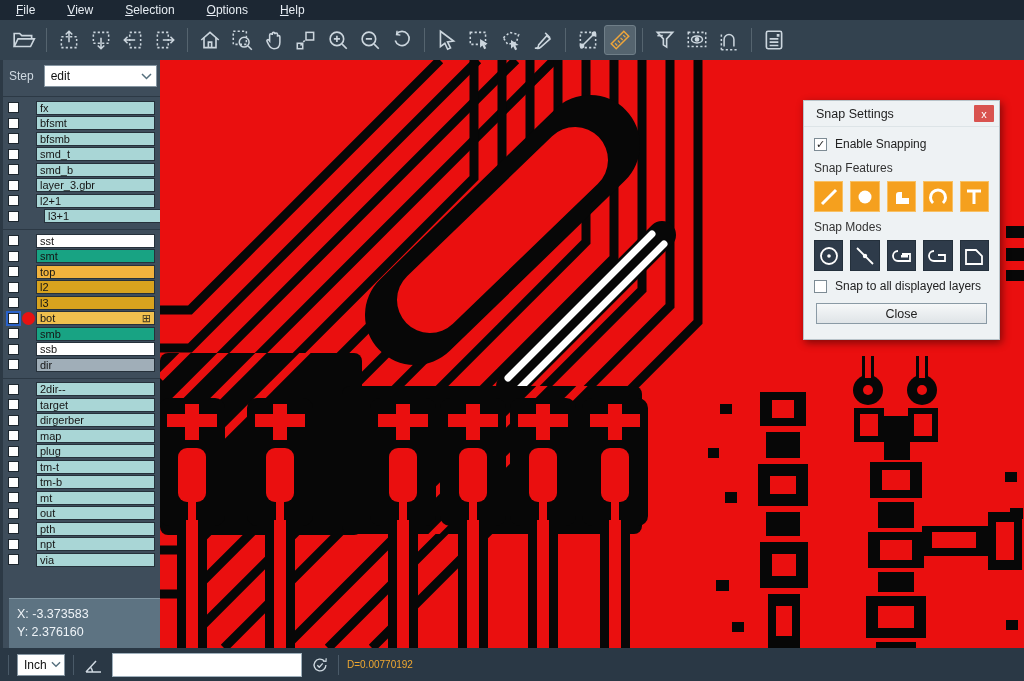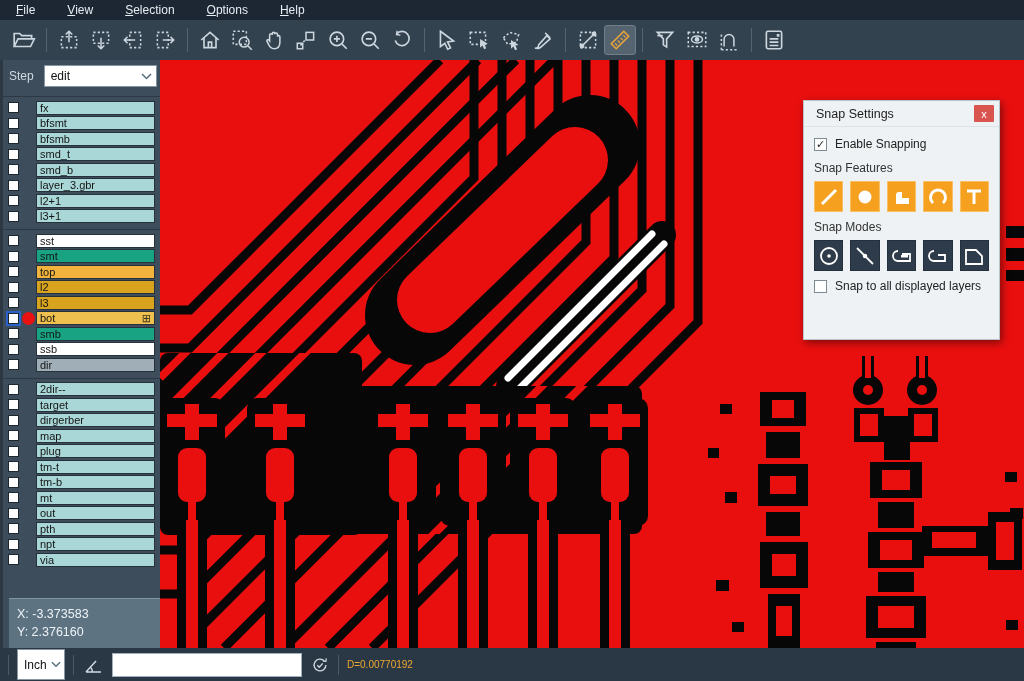--- a/index.html
+++ b/index.html
@@ -52,21 +52,21 @@
   .coords div { color:#eef3f7; font-size:12.5px; line-height:18px; }
 
   
   .canvas-wrap { position:absolute; left:160px; top:60px; width:864px; height:588px;
                  background:#ea0f0f; overflow:hidden; }
 
   
   .statusbar { position:absolute; left:0; top:648px; width:1024px; height:33px;
                background:#2a3845; display:flex; align-items:center; gap:8px; padding-left:8px; }
   .ssep { width:1px; height:20px; background:#4a5a68; }
-  .unitbox { width:48px; height:31px; background:#fff; border:1px solid #8696a2;
+  .unitbox { width:48px; height:22px; background:#fff; border:1px solid #8696a2;
              display:flex; align-items:center; justify-content:space-between;
              padding:0 3px 0 6px; font-size:12px; color:#111; }
   .cmd-input { width:190px; height:24px; border:1px solid #9fb0bc; background:#fff;
                font-size:12px; padding:0 5px; }
   .dtext { color:#f0a830; font-size:10px; }
   .sicon { color:#cfd9e1; }
 
   
   .snapdlg { position:absolute; left:803px; top:100px; width:197px; height:240px;
              background:#eef2f4; border:1px solid #b9c4ca; box-shadow:2px 3px 8px rgba(0,0,0,.45);
@@ -298,21 +298,21 @@
             </div>
           </div>
           <div class="layer-row">
             <span class="cbx"></span>
             <div class="lname" style="background: rgb(169, 214, 214);">
               <span>l2+1</span>
             </div>
           </div>
           <div class="layer-row">
             <span class="cbx"></span>
-            <div class="lname" style="background: rgb(169, 214, 214);">
+            <div class="lname" style="background: rgb(169, 214, 214); margin-left: 8px;">
               <span>l3+1</span>
             </div>
           </div>
         </div>
         <div class="layer-group">
           <div class="layer-row">
             <span class="cbx"></span>
             <div class="lname" style="background: rgb(255, 255, 255);">
               <span>sst</span>
             </div>
@@ -675,20 +675,21 @@
         <div class="mbtn">
           <svg width="24" height="24" viewBox="0 0 24 24">
               <path d="M4 20 V6 H14 L20 12 V20 z" stroke="#fff" stroke-width="1.8" fill="none"></path>
             </svg>
         </div>
       </div>
       <div class="chkrow" style="margin-top:6px;">
         <div class="chk"></div>
         <span>Snap to all displayed layers</span>
       </div>
+      <div class="closewide">Close</div>
     </div>
   </div>
 
   <div class="statusbar">
     <div class="ssep"></div>
     <div class="unitbox">
       <span>Inch</span>
       <svg width="10" height="7" viewBox="0 0 11 7" fill="none" stroke="#56707e" stroke-width="1.5">
           <path d="M1 1 l4.5 4.5 L10 1"></path>
         </svg>

